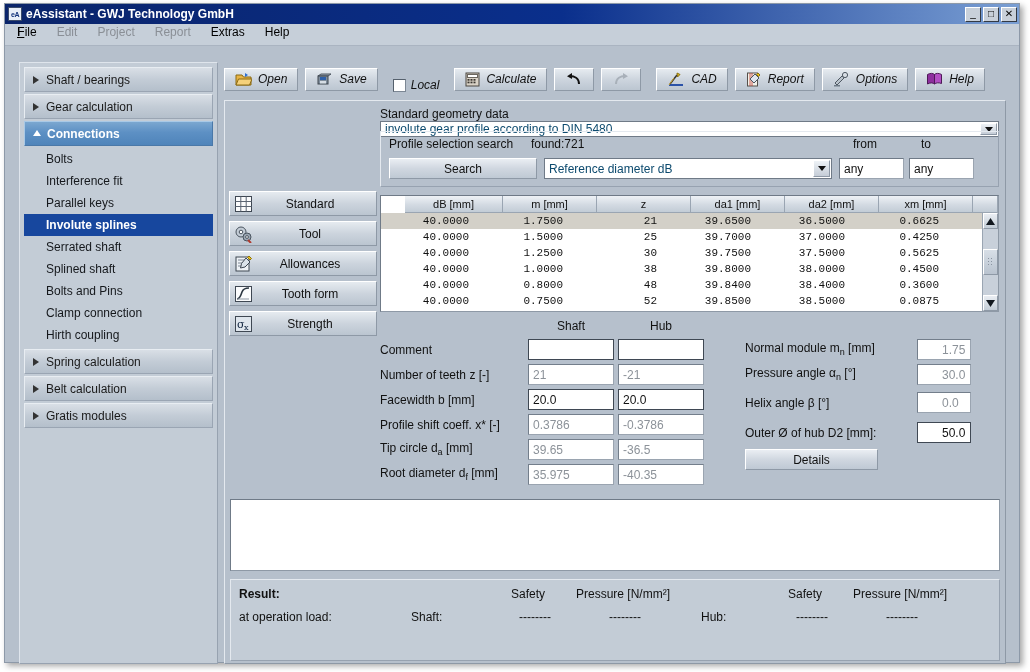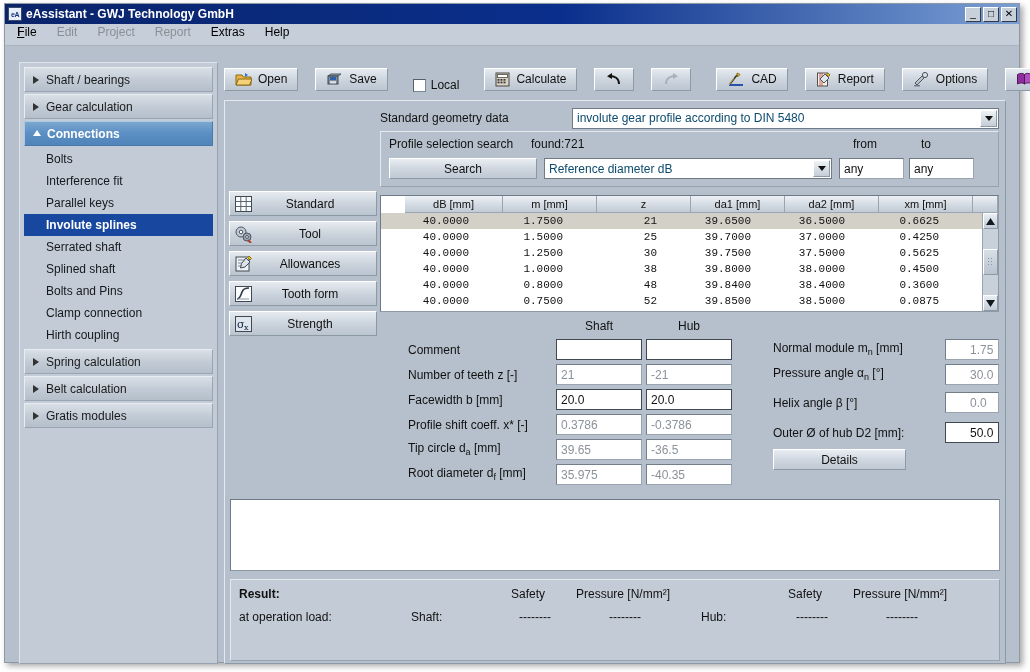--- a/index.html
+++ b/index.html
@@ -134,21 +134,21 @@
 
   
   .main {
     position: absolute;
     left: 219px; top: 16px;
     width: 782px; height: 602px;
   }
 
   .toolbar {
     position: absolute; left: 0; top: 0; width: 760px; height: 34px;
-    display: flex; align-items: center; gap: 17px;
+    display: flex; align-items: center; gap: 7px; font-style: italic;
   }
   .tbtn {
     height: 23px;
     background: linear-gradient(to bottom, #e6ebf0 0%, #cdd5de 50%, #bcc6d1 100%);
     border: 1px solid #8e99a6;
     border-top-color: #ffffff; border-left-color: #ffffff;
     display: flex; align-items: center; justify-content: center;
     gap: 6px; padding: 0 10px;
     font-size: 12px; color: #111;
     white-space: nowrap;
@@ -188,21 +188,21 @@
   }
   .tabbtn .ic {
     position: absolute; left: 4px; top: 50%; transform: translateY(-50%);
     display: flex; align-items: center;
   }
   .tabbtn .lbl { width: 100%; text-align: center; padding-left: 14px; }
 
   
   .rform { position: absolute; left: 155px; top: 6px; right: 6px; }
 
-  .row-sgd { display: flex; align-items: center; height: 22px; }
+  .row-sgd { display: flex; height: 22px; flex-direction: column; }
   .lbl12 { font-size: 12px; color: #111; }
 
   .combo {
     position: relative; height: 21px; background: #ffffff;
     border: 1px solid #6f7a87;
     display: flex; align-items: center;
     padding-left: 4px; font-size: 12px; color: #0c4a6e;
   }
   .combo .arrow {
     position: absolute; right: 1px; top: 1px; bottom: 1px; width: 17px;
@@ -274,21 +274,21 @@
     background: linear-gradient(to bottom, #d8dfe7, #b9c3cf);
     border: 1px solid #8e99a6; border-top-color: #ffffff; border-left-color: #ffffff;
   }
   .sthumb::after {
     content: ""; position: absolute; left: 3px; right: 3px; top: 7px; height: 10px;
     background-image: radial-gradient(#8a94a1 0.6px, transparent 0.7px);
     background-size: 3px 3px;
   }
 
   
-  .lowform { position: absolute; left: 155px; top: 218px; right: 6px; height: 170px; margin-left: 28px; }
+  .lowform { position: absolute; left: 155px; top: 218px; right: 6px; height: 170px; }
   .colhdr { position: absolute; font-size: 12px; color: #111; text-align: center; }
   .frow { position: absolute; left: 0; height: 21px; display: flex; align-items: center; }
   .frow .flbl { font-size: 12px; color: #111; white-space: nowrap; }
   .sub { font-size: 9px; vertical-align: sub; }
 
   .finp {
     position: absolute; width: 86px; height: 21px;
     background: #ffffff;
     border: 1px solid #9aa4b0; border-top-color: #737e8b; border-left-color: #737e8b;
     font-size: 12px; color: #8c9299;

